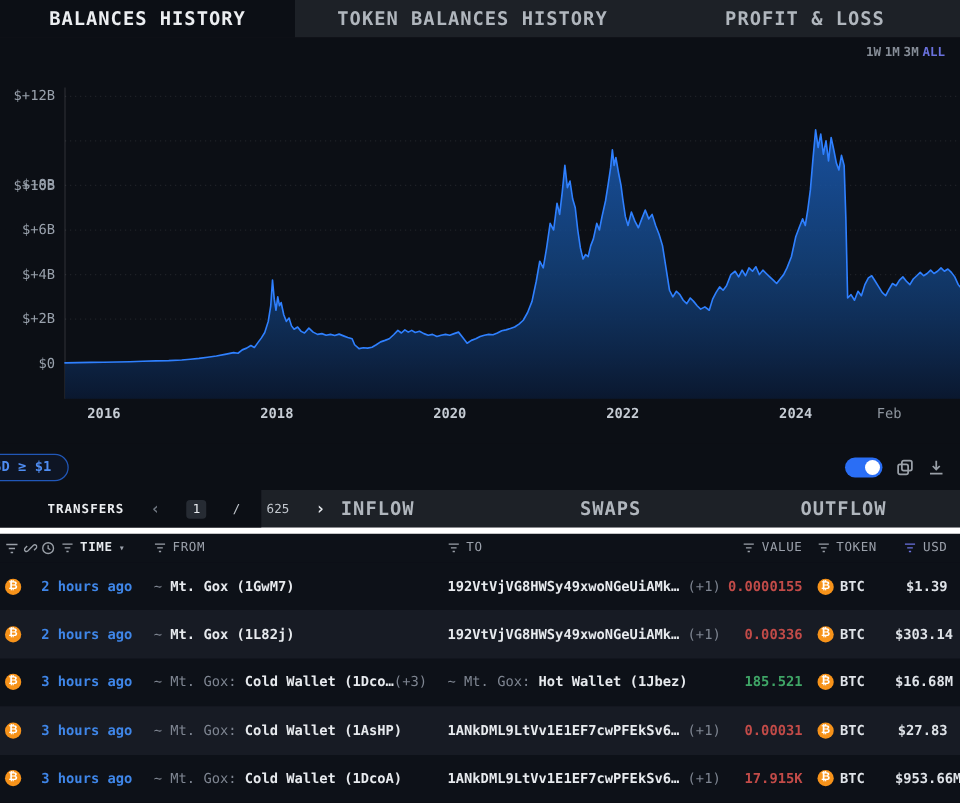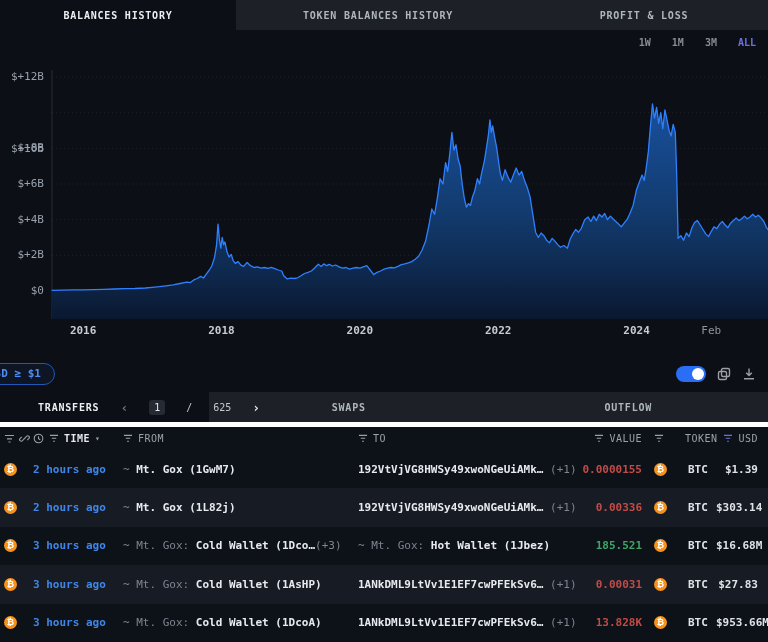--- a/index.html
+++ b/index.html
@@ -6,25 +6,25 @@
   body{
     width:768px;height:642px;overflow:hidden;
     background:#0c0f15;color:#e7eaee;
     font-family:"DejaVu Sans Mono","Liberation Mono",monospace;
     position:relative;
   }
   *{box-sizing:border-box}
   
   .tabbar{display:flex;height:30px;background:#1d2127}
   .tab{display:flex;align-items:center;justify-content:center;
-    font-size:10px;font-weight:bold;letter-spacing:.8px;color:#b0b6bd;cursor:pointer;white-space:nowrap}
+    font-size:15px;font-weight:bold;letter-spacing:.8px;color:#b0b6bd;cursor:pointer;white-space:nowrap}
   .tab.active{background:#0c0f15;color:#eceef1}
   
   .chart-sec{position:relative;height:325px;background:#0c0f15}
-  .time-ranges{position:absolute;top:7px;right:12px;display:flex;gap:21px;
+  .time-ranges{position:absolute;top:7px;right:12px;display:flex;gap:3px;
     font-size:10px;font-weight:bold;color:#868d97;z-index:3}
   .tr-btn{cursor:pointer}
   .tr-btn.active{color:#6a71dd}
   svg.chart{position:absolute;left:0;top:0;width:768px;height:325px}
   .grid{stroke:rgba(255,255,255,.08);stroke-width:1;stroke-dasharray:1 3}
   .axis{stroke:rgba(255,255,255,.12);stroke-width:1}
   .line{fill:none;stroke:#2f80ff;stroke-width:1.3;stroke-linejoin:round;stroke-linecap:round}
   .ylab{position:absolute;left:0;width:44px;text-align:right;font-size:11px;color:#99a1ac;line-height:14px}
   .xlab{position:absolute;top:294px;transform:translateX(-50%);font-size:11px;font-weight:bold;color:#c6ccd4}
   .xlab.muted{color:#8e959e;font-weight:normal}
@@ -49,21 +49,21 @@
   .thead{height:28px;display:flex;align-items:center;font-size:10px;color:#9ba1ab;
     border-top:5px solid #ffffff;background:#0d1118;letter-spacing:.5px}
   .hcell{display:flex;align-items:center;gap:5px}
   .h-bright{color:#e7eaee;font-weight:bold}
   .caret{font-size:8px;color:#9ba1ab}
   .c-ic{width:30px;padding-left:4px;display:flex;align-items:center;gap:4px;flex:none}
   .c-time{width:90px;padding-left:3px;flex:none;display:flex;align-items:center}
   .c-from{width:230px;padding-left:3px;flex:none;display:flex;align-items:center;white-space:pre;overflow:hidden}
   .c-to{width:228px;padding-left:8px;flex:none;display:flex;align-items:center;white-space:pre;overflow:hidden}
   .c-val{width:64px;flex:none;display:flex;align-items:center;justify-content:flex-end;white-space:nowrap}
-  .c-tok{width:74px;padding-left:12px;flex:none;display:flex;align-items:center;gap:21px}
+  .c-tok{width:74px;padding-left:12px;flex:none;display:flex;align-items:center;gap:5px}
   .c-usd{flex:1;display:flex;align-items:center;justify-content:flex-end;padding-right:10px;white-space:nowrap}
   .row{height:38.4px;display:flex;align-items:center;font-size:11px;overflow:hidden}
   .row:nth-child(odd){background:#0d1118}
   .row:nth-child(even){background:#171b24}
   .link{color:#3f86e8;font-weight:bold;cursor:pointer}
   .seg-d{color:#7e8591}
   .seg-b{color:#e7eaee;font-weight:bold}
   .val-red{color:#c24b48;font-weight:bold}
   .val-green{color:#3fa566;font-weight:bold}
   .tok-label,.usd-val{color:#dfe3e8;font-weight:bold}
@@ -148,20 +148,21 @@
 
 <div class="tabbar">
   <div class="trans-group">
     <span class="trans-title">TRANSFERS</span>
     <span class="pg-prev">‹</span>
     <span class="pg-box">1</span>
     <span class="pg-sep">/</span>
     <span class="pg-total">625</span>
     <span class="pg-next">›</span>
   </div>
+  <div class="tab" style="flex:1">INFLOW</div>
   <div class="tab" style="flex:1">SWAPS</div>
   <div class="tab" style="flex:1">OUTFLOW</div>
 </div>
 
 <div class="thead">
   <div class="c-ic">
     <span class="icon-btn">
       <svg class="ic-svg" width="11" height="10" viewBox="0 0 11 10" stroke="currentColor" stroke-width="1.2" fill="none">
         <path d="M1 1.5h9M3 4.8h5M4.5 8h2"></path>
       </svg>
@@ -313,21 +314,21 @@
     <div class="row">
       <div class="c-ic">
         <div class="btc-ic">₿</div>
       </div>
       <div class="c-time">
         <div class="link">3 hours ago</div>
       </div>
       <div class="c-from"><span class="seg-d">~ </span><span class="seg-d">Mt. Gox: </span><span class="seg-b">Cold Wallet (1DcoA)</span></div>
       <div class="c-to"><span class="seg-b">1ANkDML9LtVv1E1EF7cwPFEkSv6…</span><span class="seg-d"> (+1)</span></div>
       <div class="c-val">
-        <span class="val-red">13.828K</span>
+        <span class="val-red">17.915K</span>
       </div>
       <div class="c-tok">
         <div class="btc-ic">₿</div>
         <span class="tok-label">BTC</span>
       </div>
       <div class="c-usd">
         <span class="usd-val">$953.66M</span>
       </div>
     </div>
   </div>

